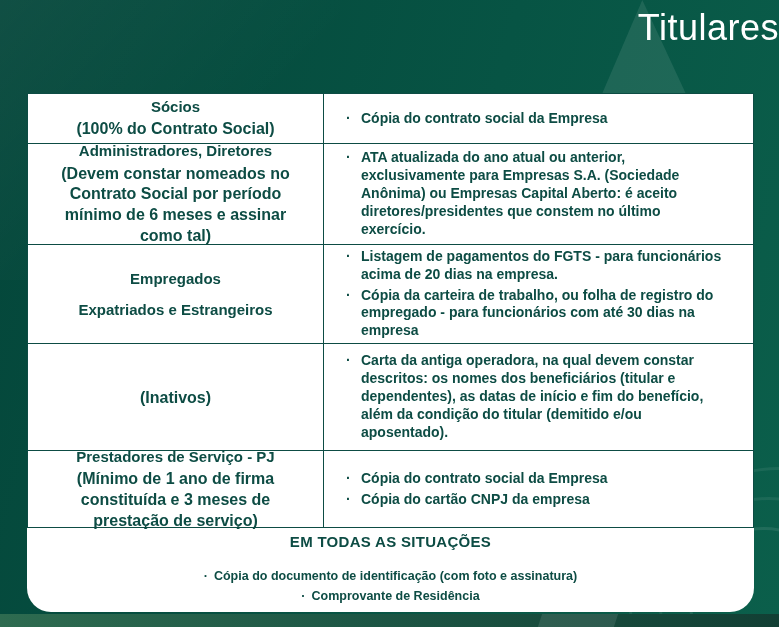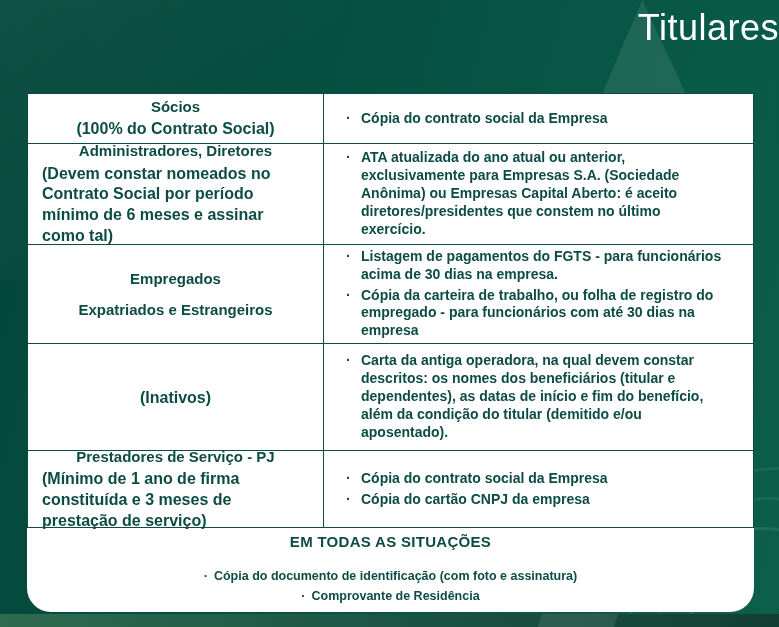--- a/index.html
+++ b/index.html
@@ -70,21 +70,21 @@
   .row:nth-child(1){height:50px;}
   .row:nth-child(2){height:101px;}
   .row:nth-child(3){height:99px;}
   .row:nth-child(4){height:107px;}
   .row:nth-child(5){height:77px;}
   .cell{min-width:0;}
   .cell-left{
     flex:0 0 296px;width:296px;
     border-right:1.5px solid var(--border-teal);
     display:flex;flex-direction:column;justify-content:center;align-items:center;
-    text-align:left;padding:4px 14px;
+    text-align:center;padding:4px 14px;
   }
   .cat-title{font-size:15px;font-weight:700;color:var(--text-teal);line-height:1.3;}
   .cat-title + .cat-title{margin-top:12px;}
   .cat-sub{font-size:16px;font-weight:700;color:var(--text-teal);line-height:1.3;margin-top:3px;}
   .cell-right{
     flex:1;display:flex;flex-direction:column;justify-content:center;
     padding:8px 28px 8px 22px;
   }
   .req-item{display:flex;font-size:14px;font-weight:700;color:var(--text-teal);line-height:1.28;}
   .req-item + .req-item{margin-top:3px;}
@@ -138,21 +138,21 @@
         </div>
       </div>
       <div class="row">
         <div class="cell cell-left">
           <div class="cat-title">Empregados</div>
           <div class="cat-title">Expatriados e Estrangeiros</div>
         </div>
         <div class="cell cell-right">
           <div class="req-item">
             <span class="dot">·</span>
-            <span class="req-text">Listagem de pagamentos do FGTS - para funcionários acima de 30 dias na empresa.</span>
+            <span class="req-text">Listagem de pagamentos do FGTS - para funcionários acima de 20 dias na empresa.</span>
           </div>
           <div class="req-item">
             <span class="dot">·</span>
             <span class="req-text">Cópia da carteira de trabalho, ou folha de registro do empregado - para funcionários com até 30 dias na empresa</span>
           </div>
         </div>
       </div>
       <div class="row">
         <div class="cell cell-left">
           <div class="cat-sub">(Inativos)</div>

